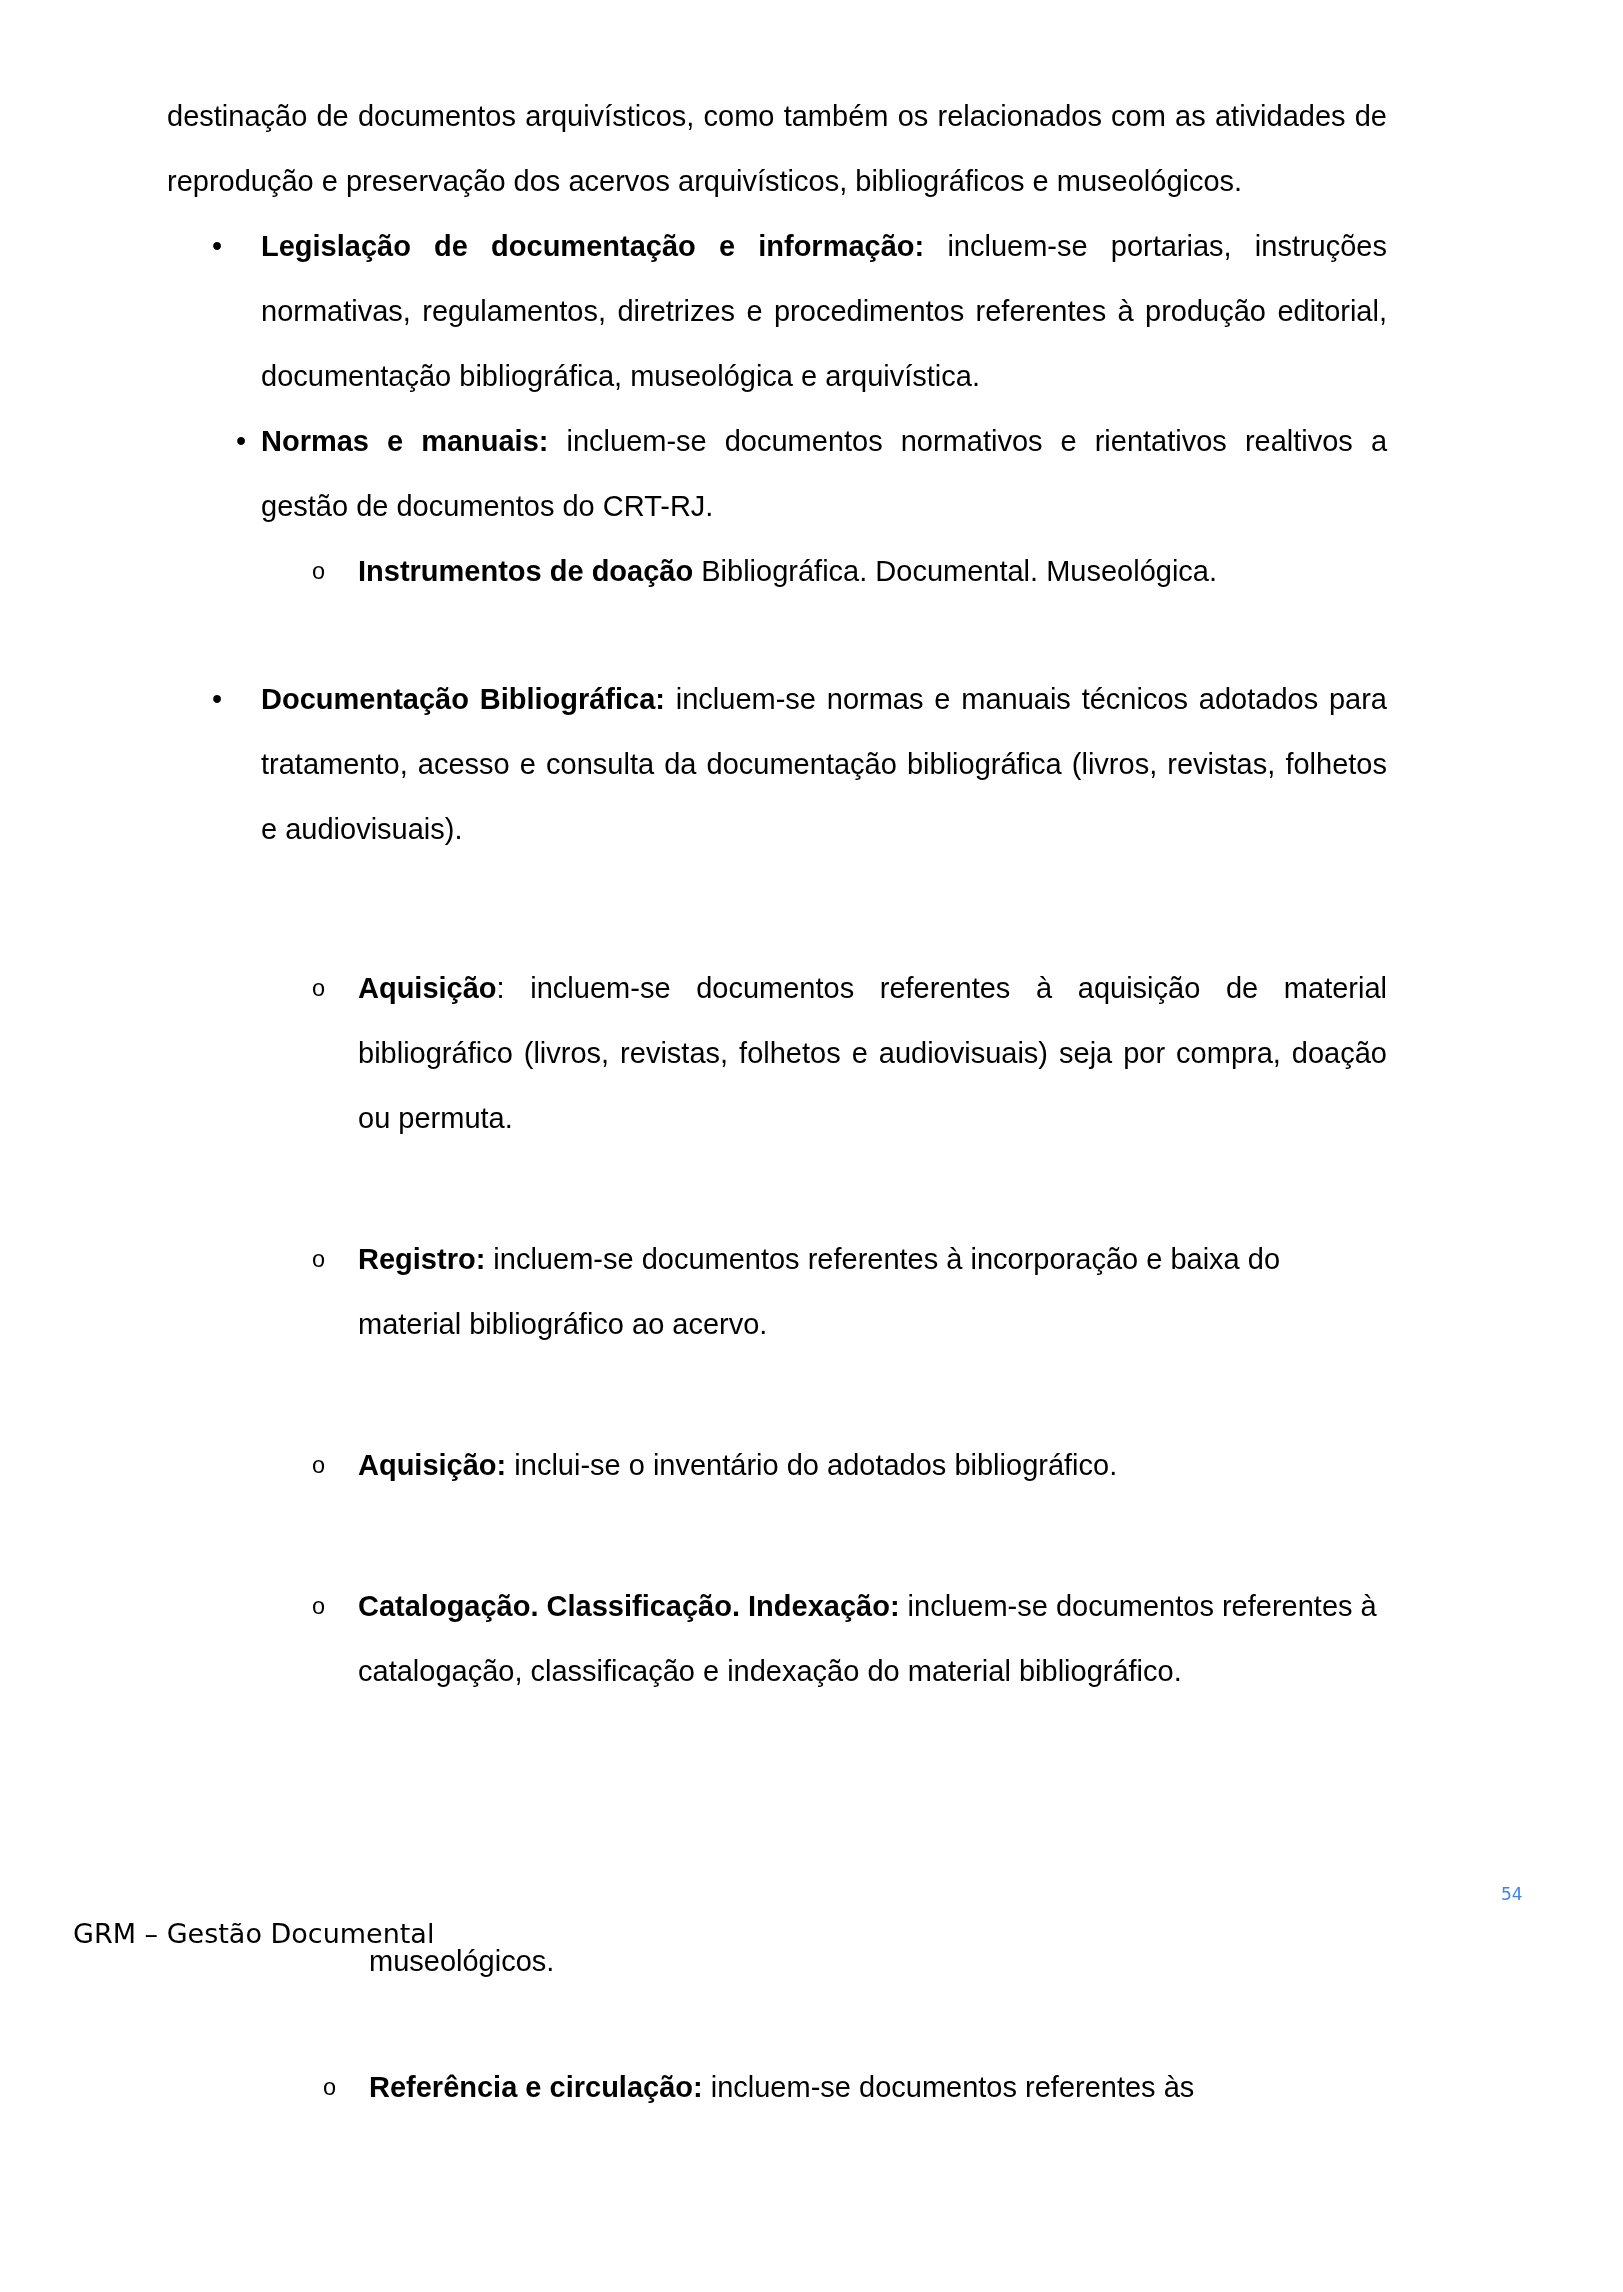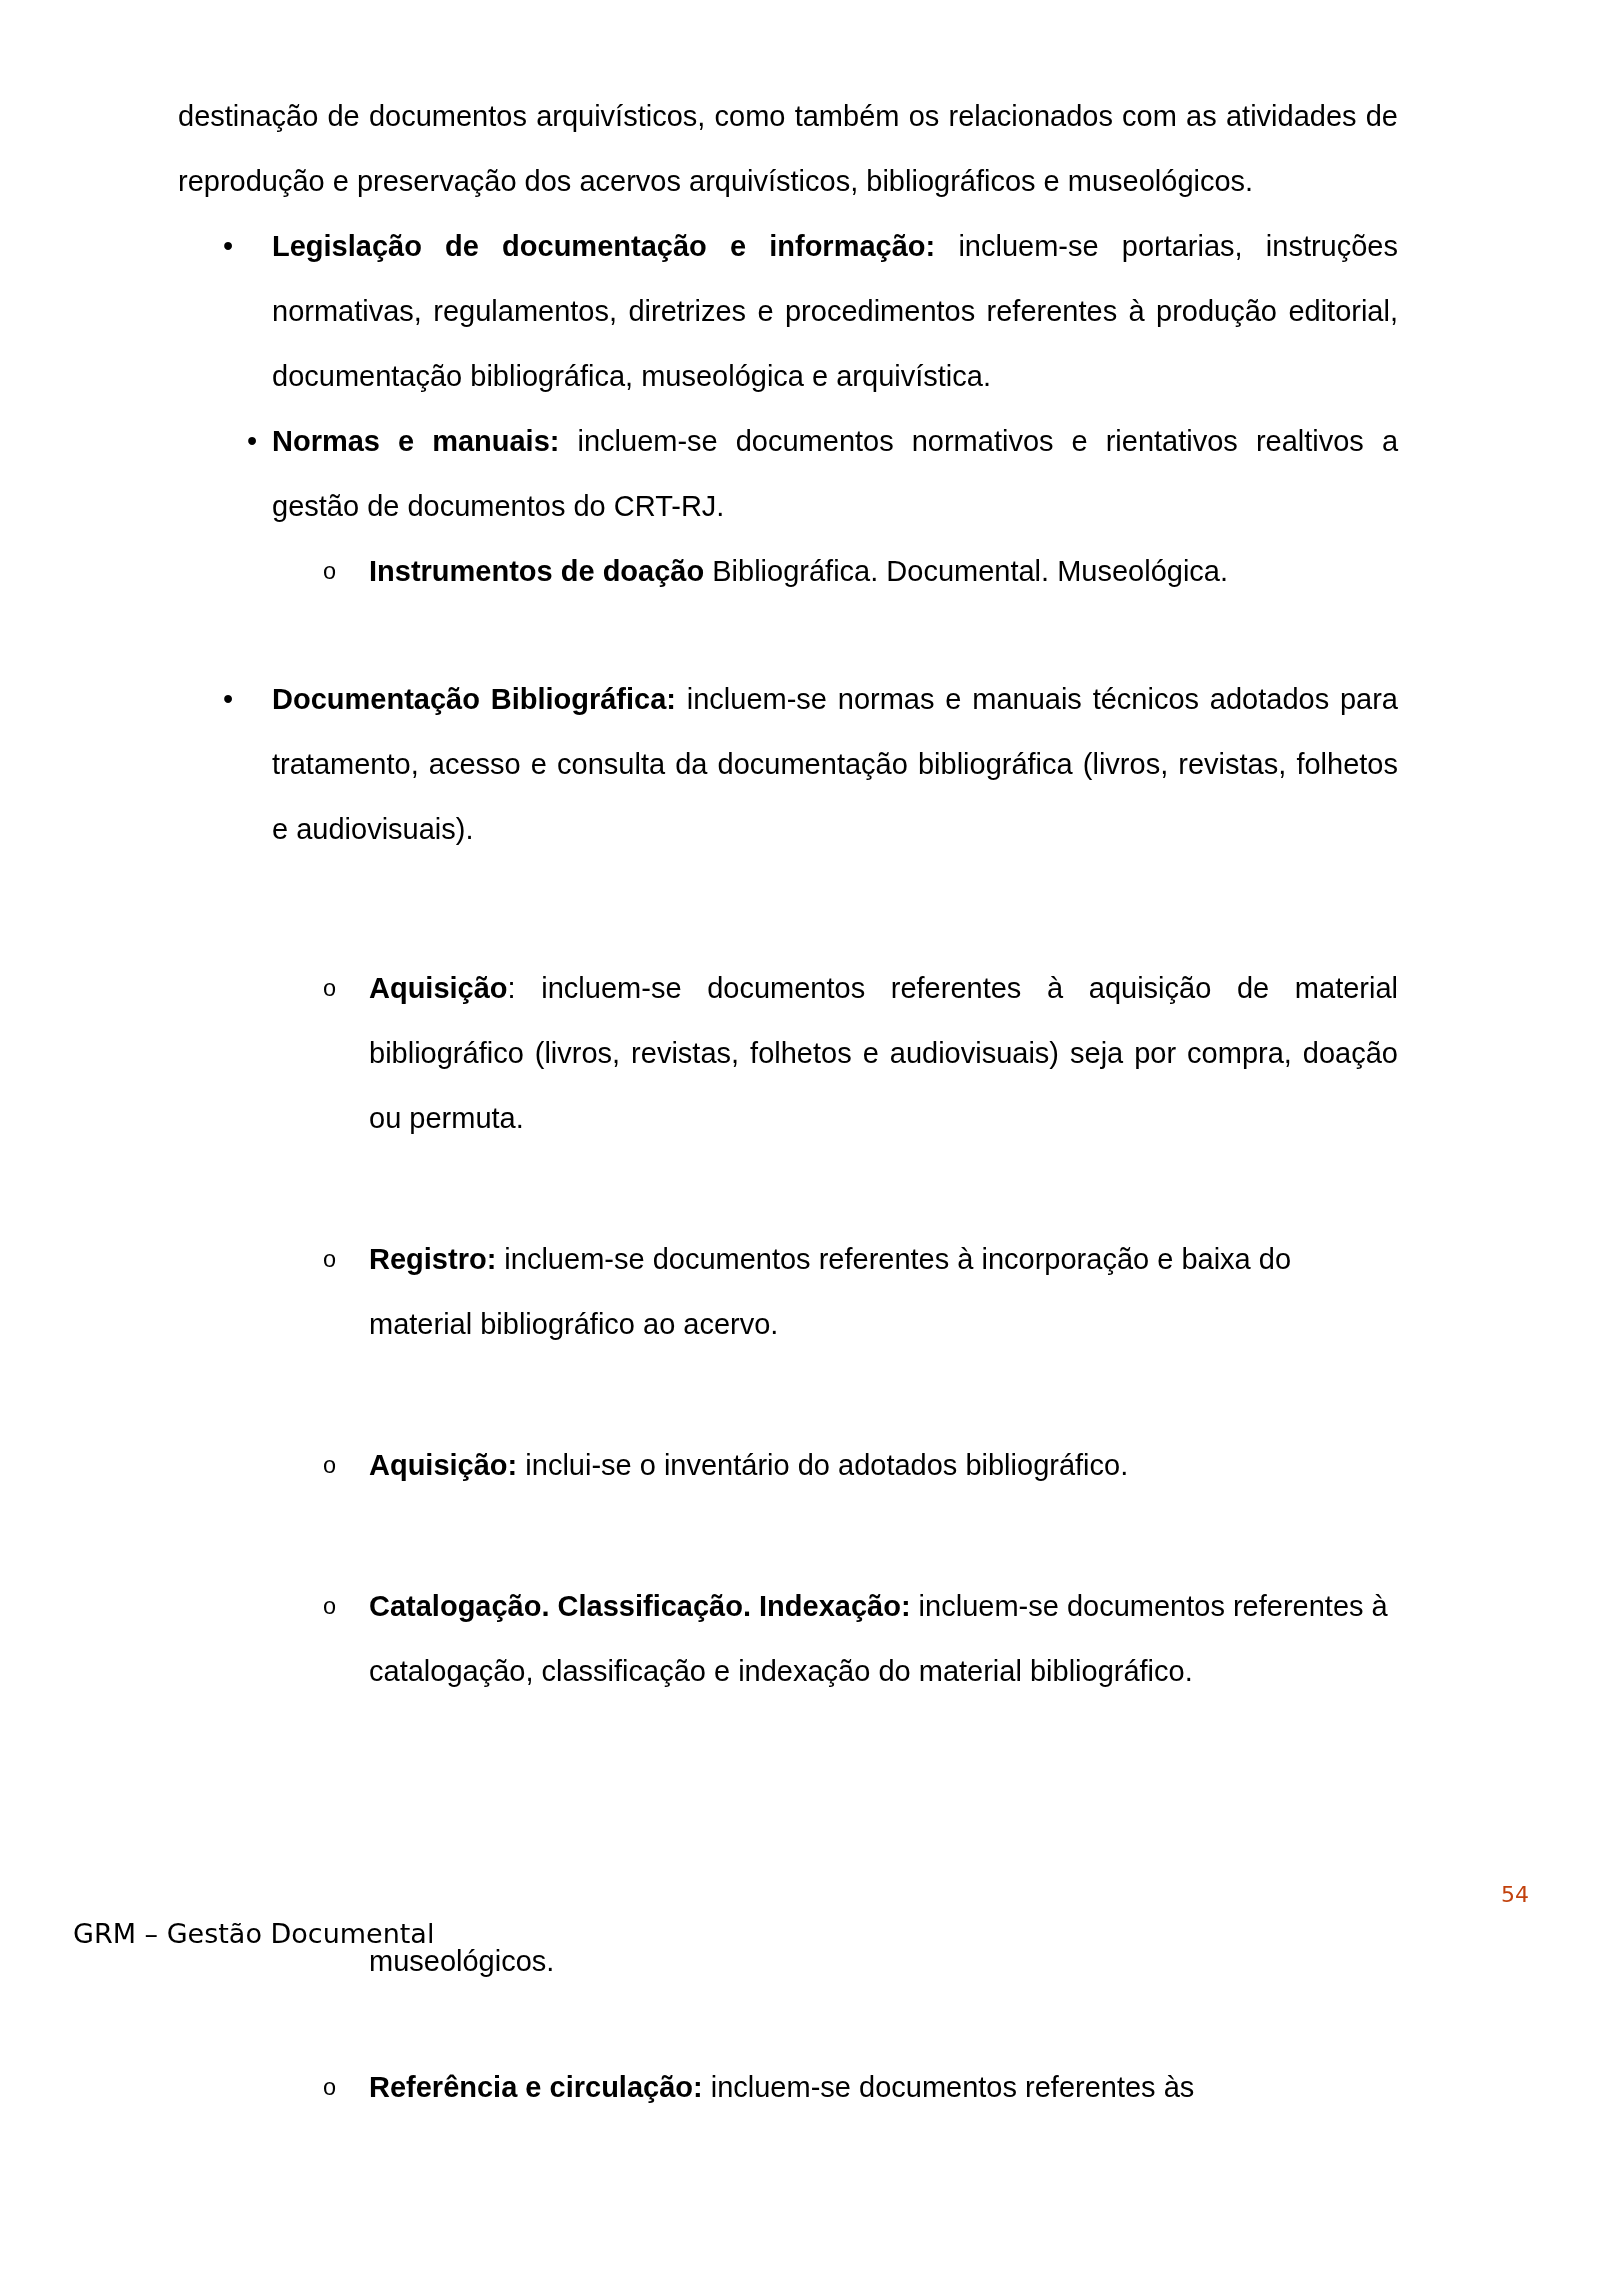--- a/index.html
+++ b/index.html
@@ -17,21 +17,21 @@
     width: 1623px;
     height: 2293px;
     background: #ffffff;
     overflow: hidden;
     box-sizing: border-box;
   }
 
   
   .body-area {
     position: absolute;
-    left: 178px;
+    left: 167px;
     top: 84px;
     width: 1220px;
   }
 
   p.para {
     margin: 0;
     font-size: 29px;
     line-height: 65px;
     text-align: justify;
     text-justify: inter-word;
@@ -100,23 +100,23 @@
     font-size: 27px;
     line-height: 31px;
     color: #000000;
     white-space: nowrap;
   }
   .page-number {
     position: absolute;
     left: 1501px;
     top: 1879px;
     font-family: "DejaVu Sans", sans-serif;
-    font-size: 22px;
+    font-size: 17px;
     line-height: 31px;
-    color: #c2410c;
+    color: #3b82f6;
   }
 
   
   .tail-area {
     position: absolute;
     left: 178px;
     top: 1929px;
     width: 1220px;
   }
 </style>

